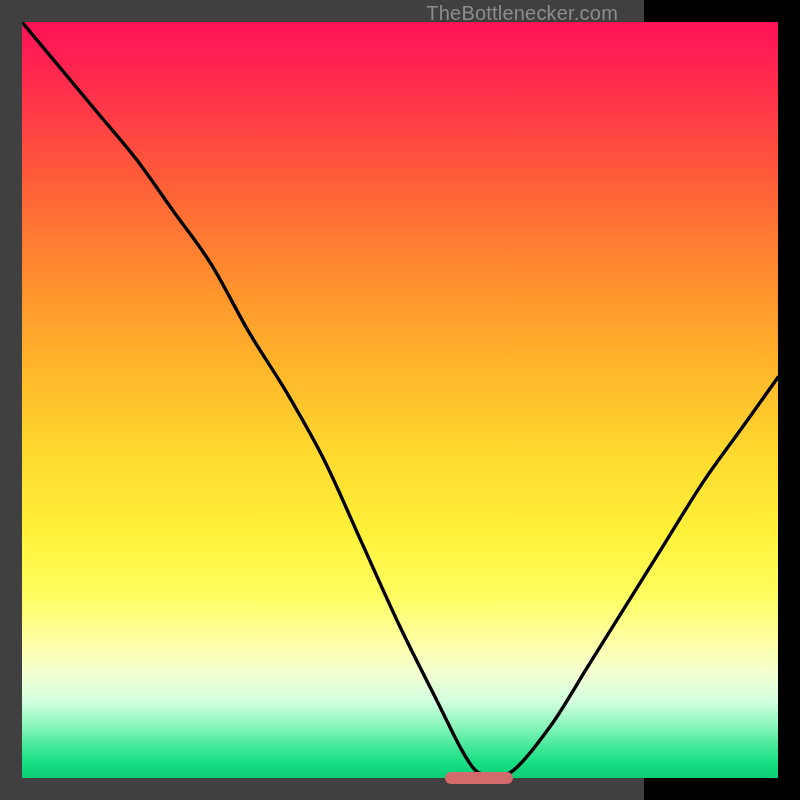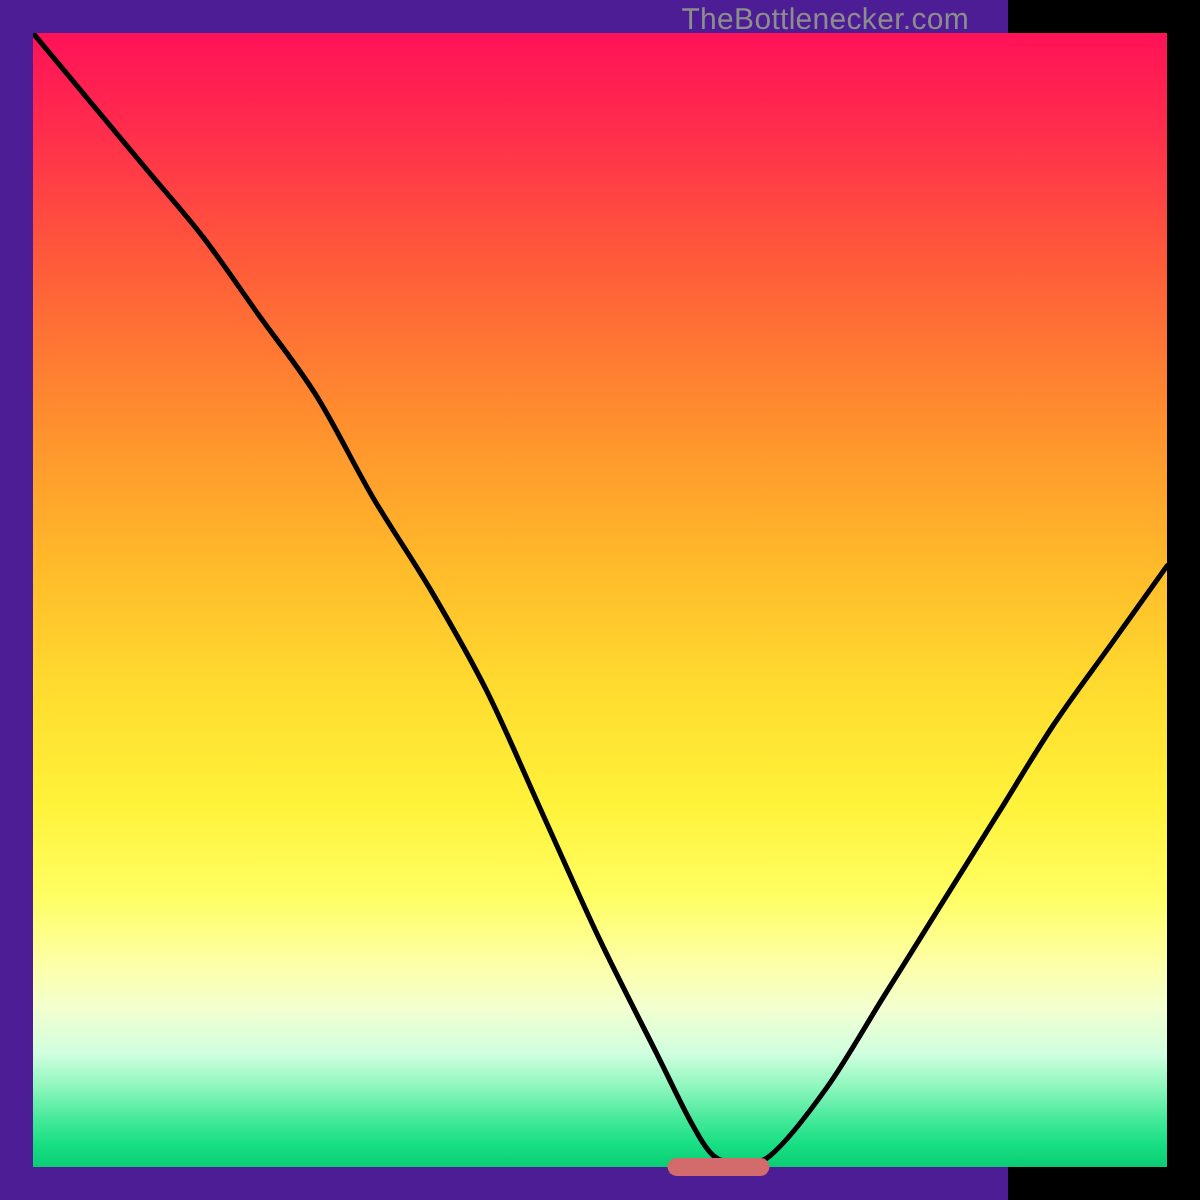--- a/index.html
+++ b/index.html
@@ -8,22 +8,21 @@
     width: 800px;
     height: 800px;
     background: #000;
     overflow: hidden;
     font-family: Arial, Helvetica, sans-serif;
   }
   .frame {
     position: relative;
     width: 644px;
     height: 800px;
-    background: #4c1d95;
-    padding-left: 28px;
+    background: #404040;
   }
   .plot-area {
     position: absolute;
     left: 22px;
     top: 22px;
     width: 756px;
     height: 756px;
     
     background: linear-gradient(to bottom,
       #ff1258 0%,

